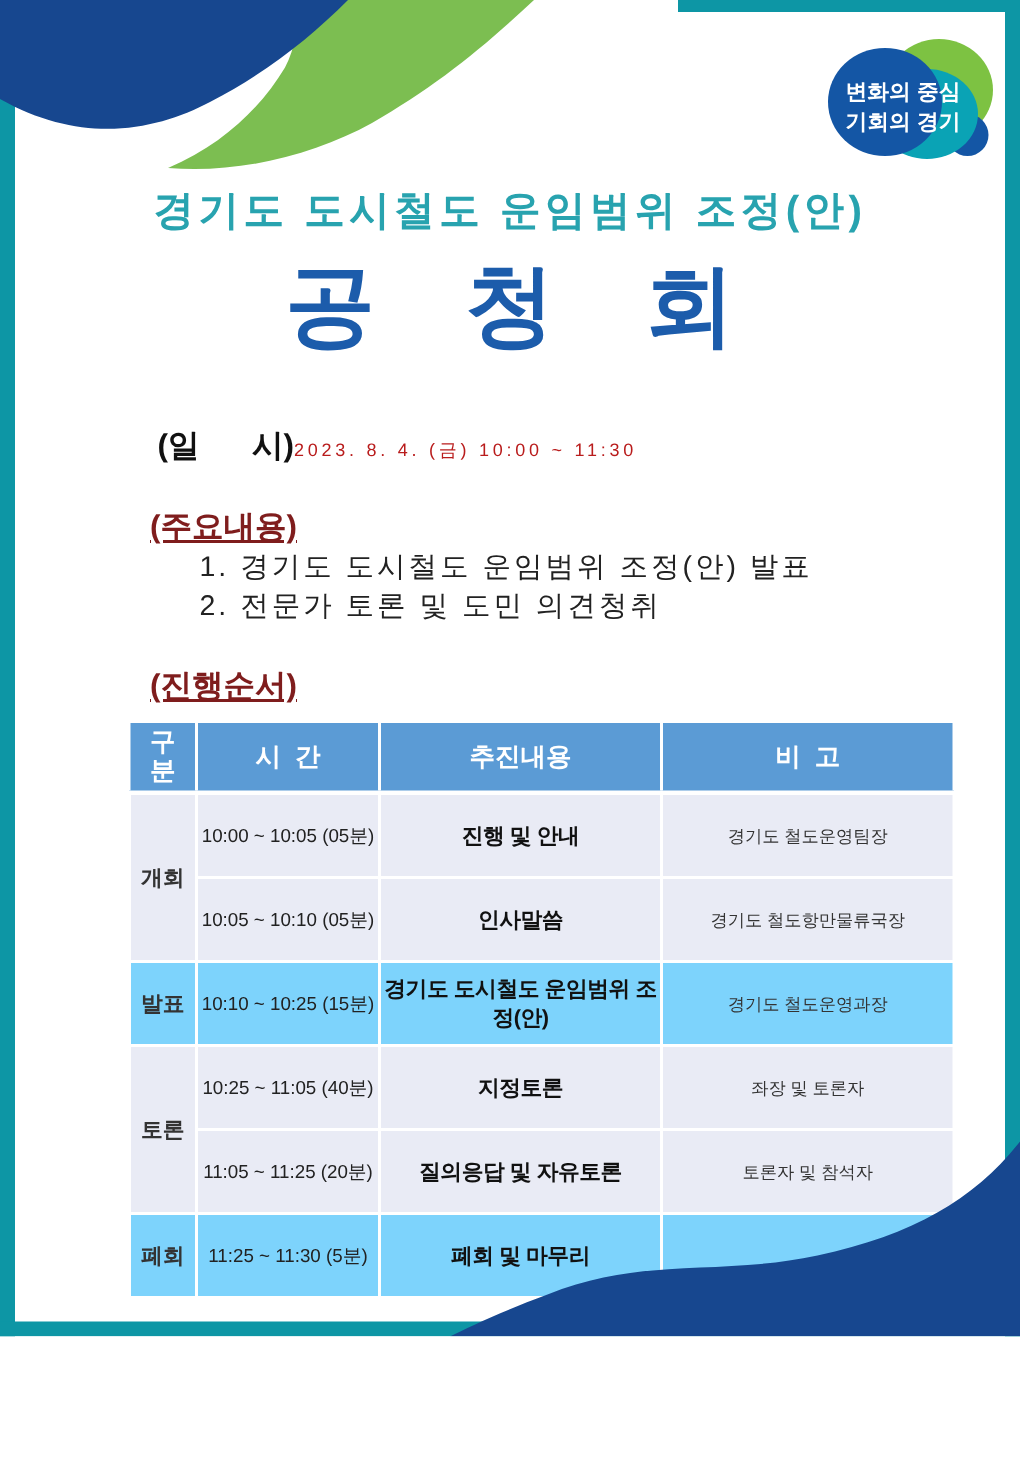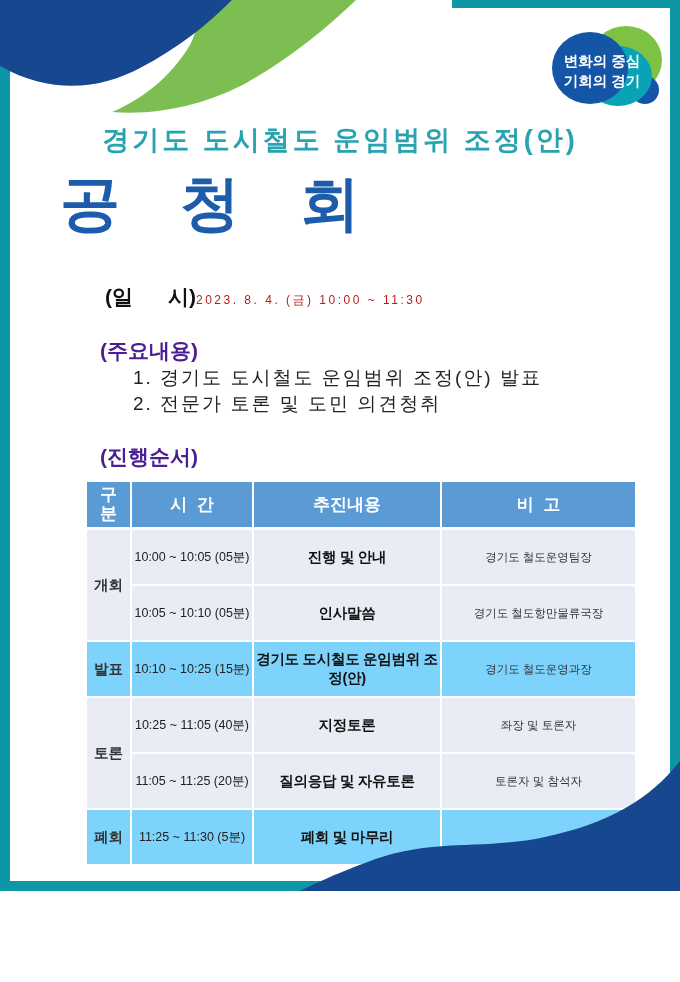--- a/index.html
+++ b/index.html
@@ -19,30 +19,30 @@
   .bottom-wave { bottom:0; }
 
   .badge { position:absolute; left:548px; top:24px; }
   .badge text { font-family:"Liberation Sans", sans-serif; font-weight:bold; fill:#ffffff; font-size:14.5px; }
 
   .subtitle {
     padding-top:122px; text-align:center; color:#28A3AF;
     font-size:27px; font-weight:bold; letter-spacing:3px; white-space:pre;
   }
   .title {
-    margin-top:6px; color:#1C5CAB;
+    margin-top:6px; text-align:center; color:#1C5CAB;
     font-size:60px; font-weight:bold; letter-spacing:1.0em; text-indent:1.0em; white-space:pre;
   }
 
   .info { margin:38px 0 0 105px; }
   .info-line { margin-bottom:22px; }
   .info-label { font-weight:bold; font-size:21px; color:#111; white-space:pre; }
   .info-value { font-size:12px; color:#b91c1c; letter-spacing:2.5px; white-space:pre;margin-top:13px; }
 
-  .section-label { margin:26px 0 0 100px; font-weight:bold; font-size:21px; color:#4c1d95; }
+  .section-label { margin:26px 0 0 100px; font-weight:bold; font-size:21px; color:#7f1d1d;text-decoration:underline; }
   .topic { margin:0 0 0 133px; font-size:19px; color:#222; letter-spacing:2px; white-space:pre; }
 
   .schedule-table {
     position:absolute; left:85px; top:480px; width:550px;
     border-collapse:collapse; table-layout:fixed;
   }
   .schedule-table th {
     background:#5B9BD5; color:#fff; font-size:17px; font-weight:bold;
     height:45px; border:2px solid #fff; border-bottom:3px solid #fff;
     text-align:center; vertical-align:middle; white-space:pre; padding:0;

